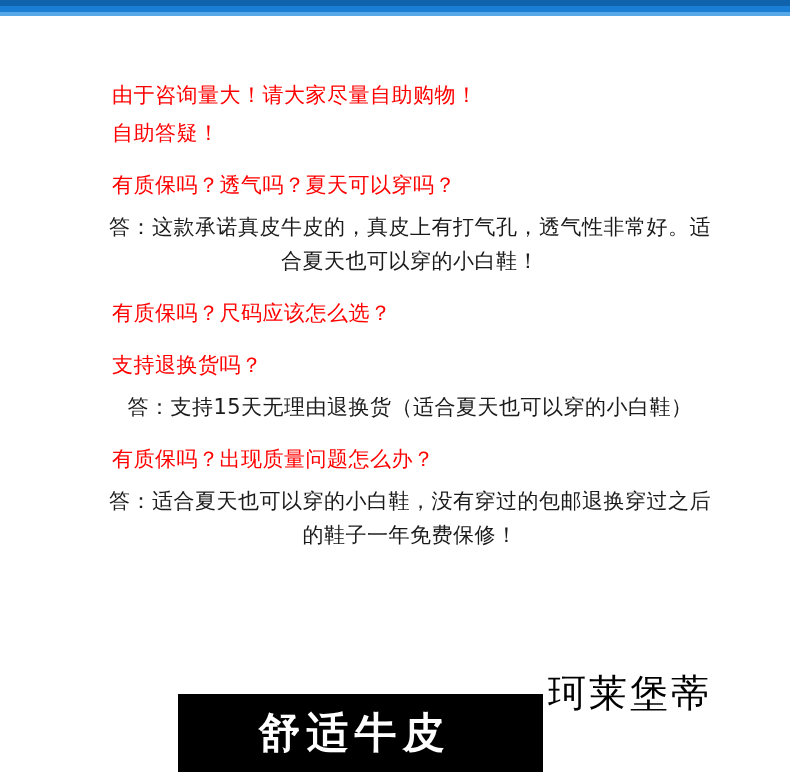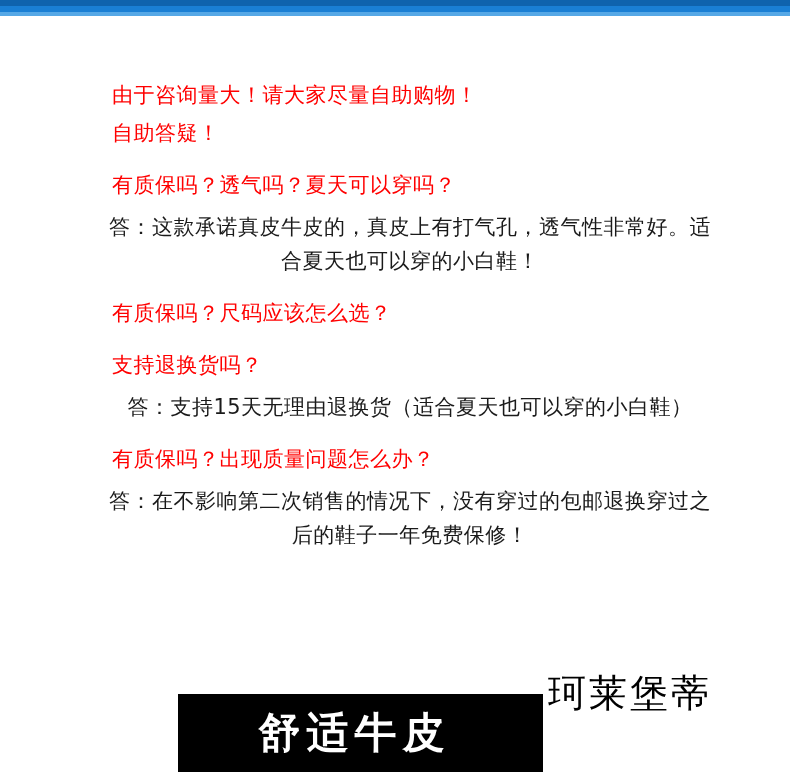--- a/index.html
+++ b/index.html
@@ -134,21 +134,21 @@
 
     <p class="q">有质保吗？透气吗？夏天可以穿吗？</p>
     <p class="a">答：这款承诺真皮牛皮的，真皮上有打气孔，透气性非常好。适合夏天也可以穿的小白鞋！</p>
 
     <p class="q">有质保吗？尺码应该怎么选？</p>
 
     <p class="q">支持退换货吗？</p>
     <p class="a">答：支持15天无理由退换货（适合夏天也可以穿的小白鞋）</p>
 
     <p class="q">有质保吗？出现质量问题怎么办？</p>
-    <p class="a">答：在不影响第二次销售的情况下，没有穿过的包邮退换穿过之后的鞋子一年免费保修！</p>
+    <p class="a">答：适合夏天也可以穿的小白鞋，没有穿过的包邮退换穿过之后的鞋子一年免费保修！</p>
 
   </div>
 
   <div class="brand">珂莱堡蒂</div>
 
   <div class="black-block">
     <div class="label">舒适牛皮</div>
   </div>
 
 </div>

